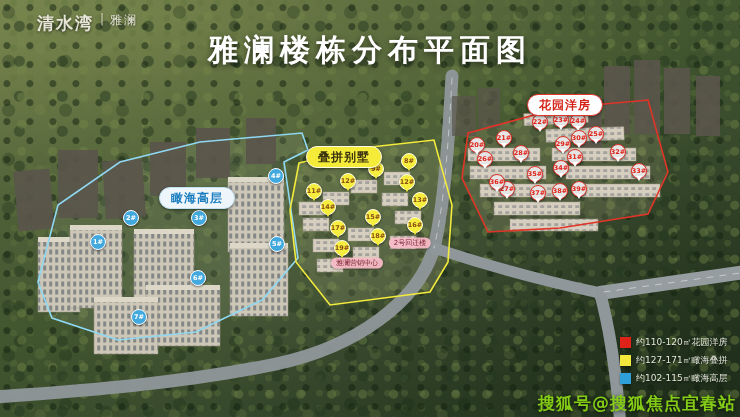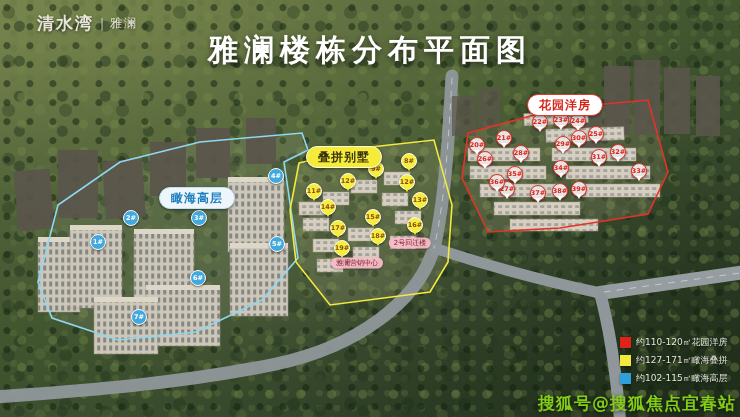--- a/index.html
+++ b/index.html
@@ -24,21 +24,21 @@
     background-size:23px 19px,31px 27px,43px 35px,17px 15px;
   }
   .trees.t2{opacity:.55;
     background-image:
       radial-gradient(circle at 15% 25%, rgba(22,40,20,.5) 0 6px, transparent 7px),
       radial-gradient(circle at 60% 80%, rgba(130,148,84,.35) 0 5px, transparent 6px);
     background-size:57px 49px,67px 61px;
   }
   svg.scene{position:absolute;left:0;top:0;}
   
-  .logo{position:absolute;left:14px;top:12px;color:#f2efe6;display:flex;align-items:center;
+  .logo{position:absolute;left:14px;top:12px;color:#f2efe6;display:flex;
     text-shadow:0 1px 3px rgba(0,0,0,.6);opacity:.92;padding-left:23px;}
   .logo .brand{font-family:"DejaVu Serif","Liberation Serif",serif;font-size:17px;font-weight:700;letter-spacing:2px;}
   .logo .sep{margin:0 6px;font-size:12px;opacity:.8;}
   .logo .prod{font-size:12px;letter-spacing:2px;}
   .title{position:absolute;left:0;right:0;top:30px;margin:0;text-align:center;
     font-size:30px;font-weight:800;letter-spacing:6px;color:#ffffff;
     text-shadow:0 2px 6px rgba(0,0,0,.6);}
   
   .zone-pill{position:absolute;padding:2px 11px;border-radius:11px;font-weight:700;font-size:12px;
     letter-spacing:1px;box-shadow:0 1px 3px rgba(0,0,0,.45);white-space:nowrap;line-height:16px;}
@@ -209,25 +209,25 @@
       <div class="marker red-pin" style="left: 503px; top: 137px;">21#</div>
       <div class="marker red-pin" style="left: 539px; top: 121px;">22#</div>
       <div class="marker red-pin" style="left: 560px; top: 119px;">23#</div>
       <div class="marker red-pin" style="left: 577px; top: 120px;">24#</div>
       <div class="marker red-pin" style="left: 595px; top: 133px;">25#</div>
       <div class="marker red-pin" style="left: 484px; top: 158px;">26#</div>
       <div class="marker red-pin" style="left: 506px; top: 152px; margin-top: 29px;">27#</div>
       <div class="marker red-pin" style="left: 520px; top: 152px;">28#</div>
       <div class="marker red-pin" style="left: 562px; top: 143px;">29#</div>
       <div class="marker red-pin" style="left: 578px; top: 137px;">30#</div>
-      <div class="marker red-pin" style="left: 598px; top: 156px;">31#</div>
+      <div class="marker red-pin" style="left: 574px; top: 156px;">31#</div>
       <div class="marker red-pin" style="left: 617px; top: 151px;">32#</div>
       <div class="marker red-pin" style="left: 638px; top: 170px;">33#</div>
       <div class="marker red-pin" style="left: 560px; top: 167px;">34#</div>
-      <div class="marker red-pin" style="left: 514px; top: 173px;">35#</div>
+      <div class="marker red-pin" style="left: 534px; top: 173px;">35#</div>
       <div class="marker red-pin" style="left: 496px; top: 181px;">36#</div>
       <div class="marker red-pin" style="left: 537px; top: 192px;">37#</div>
       <div class="marker red-pin" style="left: 559px; top: 190px;">38#</div>
       <div class="marker red-pin" style="left: 578px; top: 188px;">39#</div>
       <div class="poi" style="left: 357px; top: 263px;">雅澜营销中心</div>
       <div class="poi" style="left: 410px; top: 243px;">2号回迁楼</div>
     </div>
 
   <div class="zone-pill pill-villa">叠拼别墅</div>
   <div class="zone-pill pill-highrise">瞰海高层</div>

